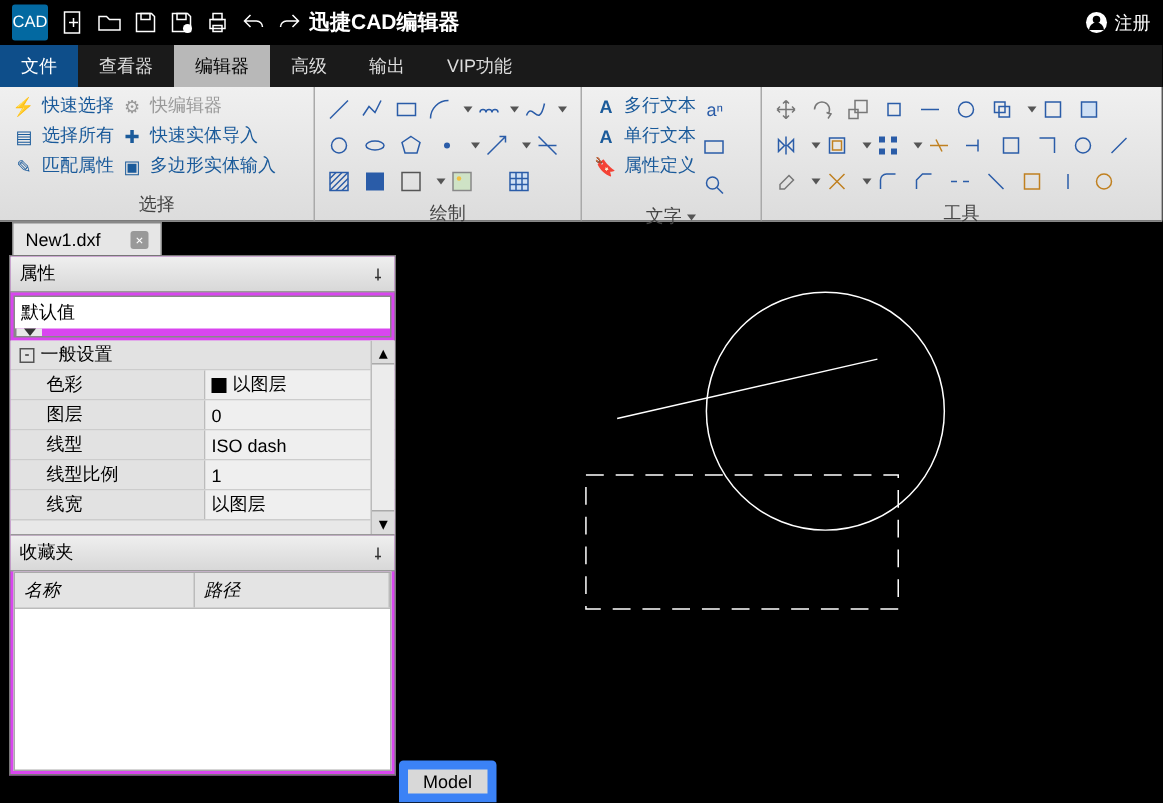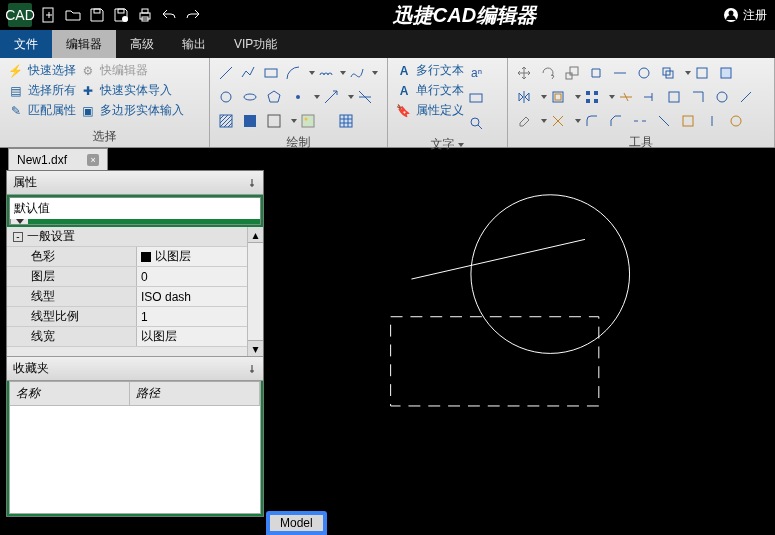--- a/index.html
+++ b/index.html
@@ -1,21 +1,21 @@
 <!DOCTYPE html>
 <html><head>
 <meta charset="utf-8">
 <style>
 *{margin:0;padding:0;box-sizing:border-box;font-family:"Microsoft YaHei",Arial,sans-serif;font-size:12px;}
 body{width:775px;height:535px;background:#000;overflow:hidden;position:relative;}
 .titlebar{height:30px;background:#000;display:flex;align-items:center;padding:0 8px;}
-.titlebar .logo{width:24px;height:24px;background:#14532d;color:#fff;display:flex;align-items:center;justify-content:center;font-size:14px;border-radius:2px;margin-right:6px;}
+.titlebar .logo{width:24px;height:24px;background:#0369a1;color:#fff;display:flex;align-items:center;justify-content:center;font-size:11px;border-radius:2px;margin-right:6px;}
 .titlebar .tb-icon{width:22px;height:22px;display:flex;align-items:center;justify-content:center;color:#fff;margin-right:2px;cursor:pointer;}
 .titlebar .tb-icon svg{width:16px;height:16px;}
-.titlebar .title{flex:1;text-align:center;color:#fff;font-size:20px;font-weight:bold;font-style:italic;}
+.titlebar .title{flex:1;color:#fff;font-size:14px;font-weight:bold;}
 .titlebar .account{color:#fff;display:flex;align-items:center;gap:4px;cursor:pointer;}
 .menubar{height:28px;background:#1a1a1a;display:flex;align-items:stretch;}
 .menubar .mi{padding:0 14px;display:flex;align-items:center;color:#ddd;cursor:pointer;text-align:right;}
 .menubar .mi.file{background:#0e4e8a;color:#fff;}
 .menubar .mi.active{background:#b8b8b8;color:#000;}
 .ribbon{height:90px;background:linear-gradient(#f0f0f0,#dcdcdc);border-bottom:1px solid #888;display:flex;}
 .ribbon-group{border-right:1px solid #a9a9a9;display:flex;flex-direction:column;padding:4px 8px 0 8px;}
 .ribbon-group .gcontent{flex:1;display:flex;gap:4px;}
 .ribbon-group .glabel{text-align:center;color:#444;padding:2px 0;display:flex;justify-content:center;align-items:center;gap:2px;}
 .ql-col{display:flex;flex-direction:column;gap:3px;}
@@ -23,21 +23,21 @@
 .ql-item.dis{color:#999;}
 .ql-item .ic{width:16px;height:16px;display:inline-flex;align-items:center;justify-content:center;}
 .iconbtn{width:22px;height:22px;display:inline-flex;align-items:center;cursor:pointer;border-radius:2px;}
 .iconbtn svg{width:16px;height:16px;}
 .iconrow{display:flex;gap:2px;}
 .dd{width:8px;height:22px;display:inline-flex;align-items:center;justify-content:center;}
 .dd::after{content:"";border-left:3px solid transparent;border-right:3px solid transparent;border-top:4px solid #555;}
 .docktabs{position:absolute;top:148px;left:8px;height:22px;display:flex;z-index:2;}
 .docktabs .tab{background:#e6e6e6;border:1px solid #888;border-bottom:none;padding:2px 8px;display:flex;align-items:center;gap:20px;cursor:pointer;}
 .docktabs .tab .x{width:12px;height:12px;background:#999;color:#fff;display:flex;align-items:center;justify-content:center;font-size:9px;border-radius:2px;}
-.leftpanel{position:absolute;top:170px;left:6px;width:258px;bottom:18px;background:#15803d;border:1px solid #777;display:flex;flex-direction:column;z-index:2;}
+.leftpanel{position:absolute;top:170px;left:6px;width:258px;bottom:18px;background:#d946ef;border:1px solid #777;display:flex;flex-direction:column;z-index:2;}
 .panel-header{background:linear-gradient(#efefef,#d8d8d8);border-bottom:1px solid #999;padding:3px 6px;display:flex;align-items:center;justify-content:space-between;}
 .panel-header .pin{width:10px;height:10px;}
 .combo{display:flex;border:1px solid #888;margin:2px;flex-direction:column;}
 .combo .cval{flex:1;background:#fff;padding:2px 4px;}
 .combo .cbtn{width:18px;background:#e8e8e8;border-left:1px solid #888;display:flex;align-items:center;justify-content:center;}
 .combo .cbtn::after{content:"";border-left:4px solid transparent;border-right:4px solid transparent;border-top:5px solid #333;}
 .propgrid{flex:0 0 auto;background:#e8e8e8;border-bottom:1px solid #999;position:relative;height:130px;overflow:hidden;}
 .propgrid .row{display:flex;height:20px;border-bottom:1px solid #ccc;}
 .propgrid .row .k{width:130px;padding-left:24px;background:#e2e2e2;border-right:1px solid #bbb;display:flex;align-items:center;}
 .propgrid .row .v{flex:1;padding-left:4px;display:flex;align-items:center;gap:4px;background:#efefef;}
@@ -46,21 +46,21 @@
 .scrollv{position:absolute;right:0;top:0;bottom:0;width:16px;background:#ececec;border-left:1px solid #bbb;}
 .scrollv .sbtn{height:16px;background:#ddd;border-bottom:1px solid #aaa;display:flex;align-items:center;justify-content:center;}
 .scrollv .sbtn.bot{position:absolute;bottom:0;left:0;right:0;border-top:1px solid #aaa;border-bottom:none;}
 .fav{flex:1;display:flex;flex-direction:column;font-style:italic;}
 .favgrid{flex:1;background:#fff;margin:0 2px 2px 2px;border:1px solid #aaa;}
 .favgrid .fh{display:flex;background:#e4e4e4;border-bottom:1px solid #bbb;}
 .favgrid .fh .fc{padding:3px 6px;border-right:1px solid #bbb;}
 .canvas{position:absolute;top:170px;left:266px;right:0;bottom:18px;background:#000;}
 .canvas svg{width:100%;height:100%;}
 .bottomtabs{position:absolute;bottom:0;left:266px;height:20px;display:flex;align-items:flex-end;}
-.bottomtabs .btab{background:#d8d8d8;border:4px solid #3b82f6;padding:1px 10px;cursor:pointer;border-radius:3px 3px 0 0;}
+.bottomtabs .btab{background:#d8d8d8;border:6px solid #3b82f6;padding:1px 10px;cursor:pointer;border-radius:3px 3px 0 0;}
 .sq{width:10px;height:10px;background:#000;display:inline-block;}
 .minus{width:10px;height:10px;border:1px solid #555;display:inline-flex;align-items:center;justify-content:center;font-size:10px;line-height:1;}
 </style>
 </head>
 <body>
 
 <div class="titlebar">
   <div class="logo">CAD</div>
   <div class="tb-icon">
       <svg viewBox="0 0 16 16">
@@ -109,20 +109,21 @@
         <circle cx="8" cy="8" r="7" fill="#fff"></circle>
         <circle cx="8" cy="6" r="2.5" fill="#000"></circle>
         <path d="M3 13a5 5 0 0110 0z" fill="#000"></path>
       </svg>
     <span>注册</span>
   </div>
 </div>
 
 <div class="menubar">
   <div class="mi file">文件</div>
+  <div class="mi">查看器</div>
   <div class="mi active">编辑器</div>
   <div class="mi">高级</div>
   <div class="mi">输出</div>
   <div class="mi">VIP功能</div>
 </div>
 
 <div class="ribbon">
 
   <div class="ribbon-group" style="width:210px">
     <div class="gcontent">

